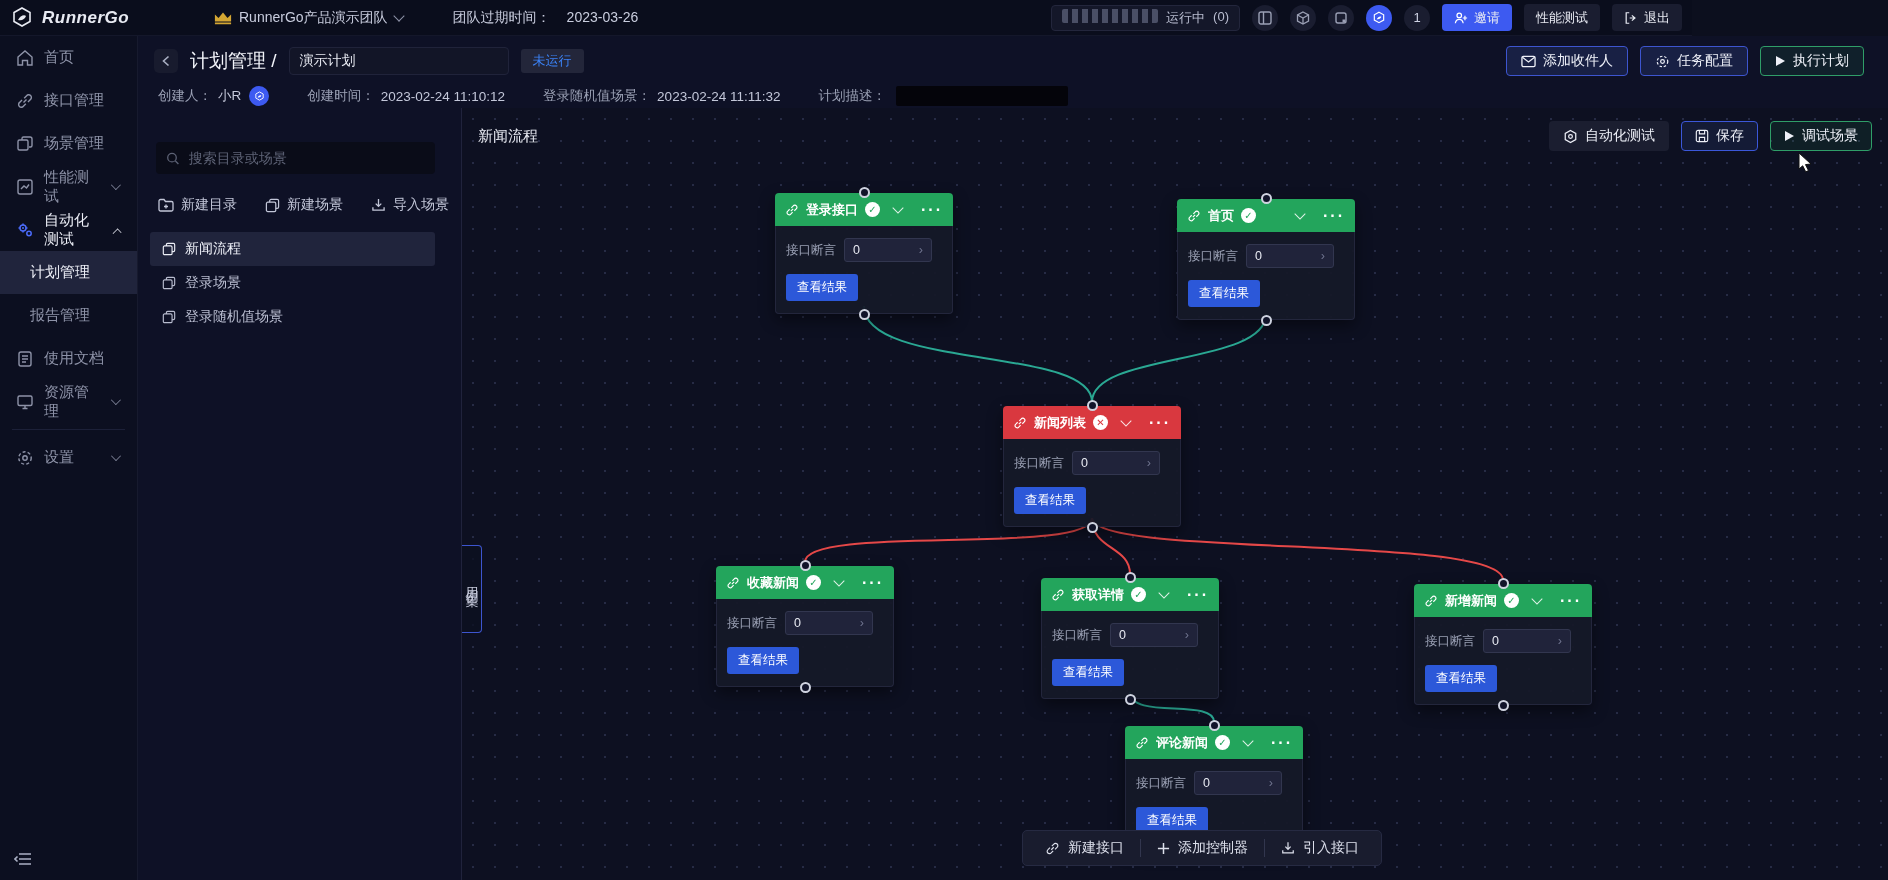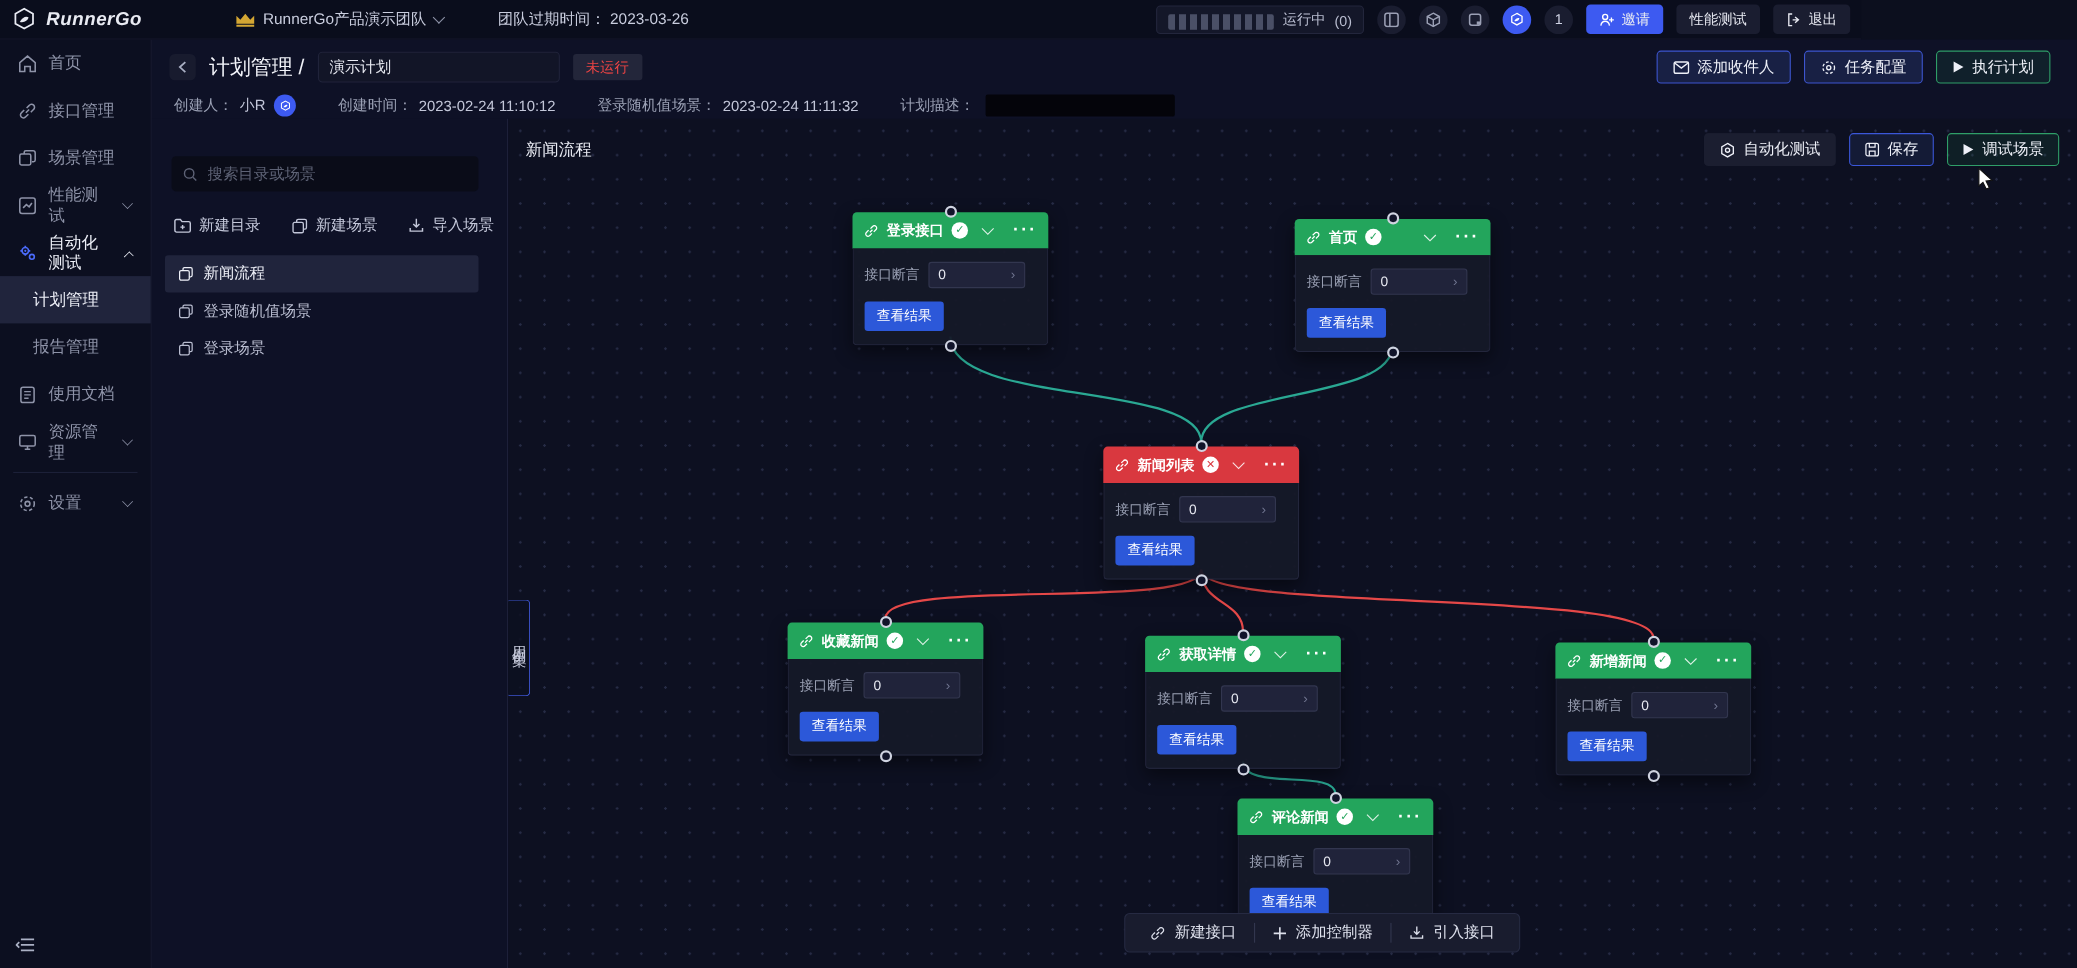--- a/index.html
+++ b/index.html
@@ -9,23 +9,23 @@
 
   
   .topbar { position:absolute; left:0; top:0; width:1692px; height:36px; background:#0a0d1c;
             display:flex; align-items:center; padding:0 10px; gap:14px; z-index:40; border-bottom:1px solid #14172a; }
   .logo-wrap { display:flex; align-items:center; gap:8px; width:150px; }
   .logo-mark { width:24px; height:24px; }
   .brand { font-size:17px; font-weight:bold; font-style:italic; letter-spacing:.5px; }
   .team { display:flex; align-items:center; gap:7px; margin-left:40px; cursor:pointer; }
   .crown { width:18px; height:14px; }
   .team-name { color:#c9cdde; font-size:14px; }
-  .expiry { margin-left:36px; color:#c9cdde; font-size:14px; display:flex; gap:4px; }
+  .expiry { margin-left:36px; color:#c9cdde; font-size:14px; display:flex; gap:16px; }
   .tb-right { margin-left:auto; display:flex; align-items:center; gap:12px; }
-  .runbox { display:flex; align-items:flex-end; gap:8px; background:#141729; border:1px solid #23263c;
+  .runbox { display:flex; align-items:flex-start; gap:8px; background:#141729; border:1px solid #23263c;
             border-radius:4px; padding:3px 10px; color:#b9bdd0; font-size:13px; }
   .runbars { width:96px; height:14px; border-radius:2px;
              background:repeating-linear-gradient(90deg,#4a4f66 0 6px,transparent 6px 10px); }
   .circ-btn { width:26px; height:26px; border-radius:50%; background:#1a1d30; display:flex;
               align-items:center; justify-content:center; color:#9ba0b5; cursor:pointer; }
   .avatar { width:26px; height:26px; border-radius:50%; background:#3d5af1; display:flex;
             align-items:center; justify-content:center; }
   .count-pill { width:26px; height:26px; border-radius:50%; background:#1a1d30; color:#cfd3e4;
                 display:flex; align-items:center; justify-content:center; font-size:13px; }
   .tb-btn { height:27px; display:flex; align-items:center; gap:6px; padding:0 12px; border-radius:4px;
@@ -49,21 +49,21 @@
   .collapse-btn { position:absolute; left:14px; bottom:14px; color:#aab0c4; cursor:pointer; }
 
   
   .content { position:absolute; left:138px; top:36px; right:0; bottom:0; background:#0e1126; }
   .crumb-row { display:flex; align-items:center; gap:12px; padding:10px 16px 2px 16px; }
   .back-btn { width:24px; height:24px; border-radius:5px; background:#181b2e; display:flex;
               align-items:center; justify-content:center; color:#aab0c4; cursor:pointer; }
   .crumb-title { font-size:19px; color:#f2f4fa; }
   .plan-input { width:220px; height:28px; background:#121527; border:1px solid #20233a; border-radius:4px;
                 color:#e8eaf2; font-size:14px; padding:0 10px; display:flex; align-items:center; }
-  .status-badge { background:#23263a; color:#ef4444; font-size:13px; border-radius:3px; padding:3px 12px; }
+  .status-badge { background:#23263a; color:#3b82f6; font-size:13px; border-radius:3px; padding:3px 12px; }
   .crumb-actions { margin-left:auto; display:flex; gap:12px; padding-right:8px; }
   .act-btn { height:30px; display:flex; align-items:center; gap:7px; padding:0 14px; font-size:14px;
              border-radius:4px; cursor:pointer; border:1px solid transparent; color:#eef0f8; background:transparent; }
   .act-btn.blue { border-color:#3d55cf; background:#182044; }
   .act-btn.green { border-color:#2f9e68; background:rgba(35,165,92,.10); }
   .meta-row { display:flex; align-items:center; gap:6px; padding:8px 16px 12px 20px; font-size:13.5px; color:#c3c7d9; }
   .meta-label { color:#9aa0b4; }
   .meta-gap { width:26px; }
   .mini-avatar { width:20px; height:20px; border-radius:50%; background:#3d5af1; display:flex;
                  align-items:center; justify-content:center; margin-left:2px; }
@@ -390,28 +390,28 @@
             <rect x="1.5" y="4.5" width="10" height="10" rx="1.5" fill="none" stroke="currentColor" stroke-width="1.3"></rect>
             <path d="M5 4.5V3a1.5 1.5 0 011.5-1.5H13A1.5 1.5 0 0114.5 3v6.5A1.5 1.5 0 0113 11h-1.5" fill="none" stroke="currentColor" stroke-width="1.3"></path>
           </svg>
         <span>新闻流程</span>
       </div>
       <div class="scene-item">
         <svg width="14" height="14" viewBox="0 0 16 16">
             <rect x="1.5" y="4.5" width="10" height="10" rx="1.5" fill="none" stroke="currentColor" stroke-width="1.3"></rect>
             <path d="M5 4.5V3a1.5 1.5 0 011.5-1.5H13A1.5 1.5 0 0114.5 3v6.5A1.5 1.5 0 0113 11h-1.5" fill="none" stroke="currentColor" stroke-width="1.3"></path>
           </svg>
-        <span>登录随机值场景</span>
+        <span>登录场景</span>
       </div>
       <div class="scene-item">
         <svg width="14" height="14" viewBox="0 0 16 16">
             <rect x="1.5" y="4.5" width="10" height="10" rx="1.5" fill="none" stroke="currentColor" stroke-width="1.3"></rect>
             <path d="M5 4.5V3a1.5 1.5 0 011.5-1.5H13A1.5 1.5 0 0114.5 3v6.5A1.5 1.5 0 0113 11h-1.5" fill="none" stroke="currentColor" stroke-width="1.3"></path>
           </svg>
-        <span>登录场景</span>
+        <span>登录随机值场景</span>
       </div>
     </div>
   </div>
 
   <div class="canvas">
     <div class="canvas-head">
       <span class="canvas-title">新闻流程</span>
       <div class="canvas-actions">
         <button class="c-btn">
           <svg width="15" height="15" viewBox="0 0 16 16">

